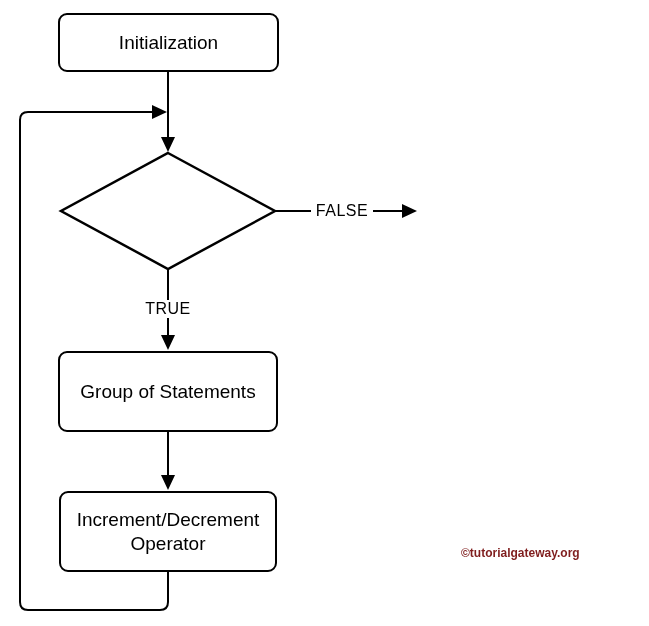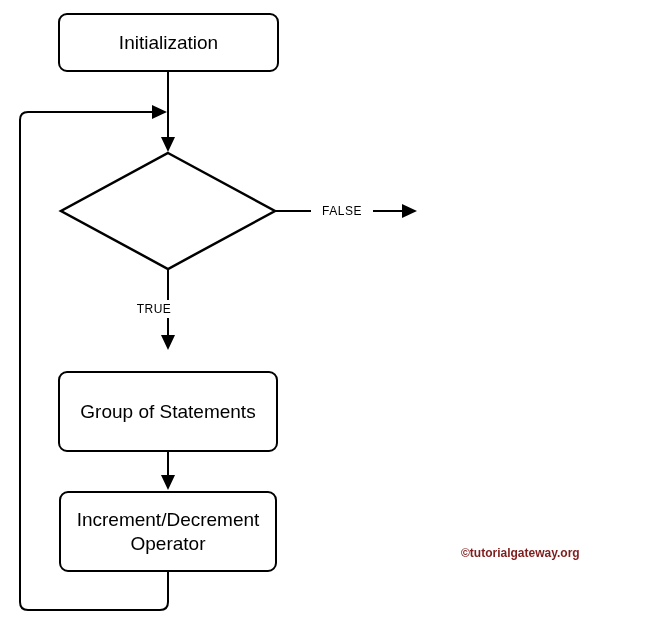--- a/index.html
+++ b/index.html
@@ -29,43 +29,43 @@
     justify-content: center;
     text-align: center;
     background: #ffffff;
     border: 2.5px solid #000000;
     border-radius: 9px;
     font-size: 19px;
     line-height: 1.25;
   }
   #node-init   { left: 58px;  top: 13px;  width: 221px; height: 59px; }
   #node-exit   { left: 419px; top: 182px; width: 219px; height: 59px; }
-  #node-group  { left: 58px;  top: 351px; width: 220px; height: 81px; margin-top: 20px; }
+  #node-group  { left: 58px;  top: 351px; width: 220px; height: 81px; }
   #node-incdec { left: 59px;  top: 491px; width: 218px; height: 81px; padding: 0 16px; }
   .diamond-label {
     position: absolute;
     left: 76px;
     top: 196px;
     width: 184px;
     height: 30px;
     display: flex;
     align-items: center;
     justify-content: center;
     font-size: 19px;
     background: transparent;
   }
   .edge-label {
     position: absolute;
     background: #ffffff;
-    font-size: 12px;
+    font-size: 16px;
     text-align: center;
     letter-spacing: 0.5px;
   }
   #label-false { left: 311px; top: 202px; width: 62px; height: 18px; line-height: 18px; }
-  #label-true  { left: 127px; top: 300px; width: 54px; height: 18px; line-height: 18px; }
+  #label-true  { left: 141px; top: 300px; width: 54px; height: 18px; line-height: 18px; }
   .watermark {
     position: absolute;
     left: 461px;
     top: 546px;
     font-size: 12px;
     font-weight: bold;
     color: #7f1d1d;
   }
 </style>
 </head>

